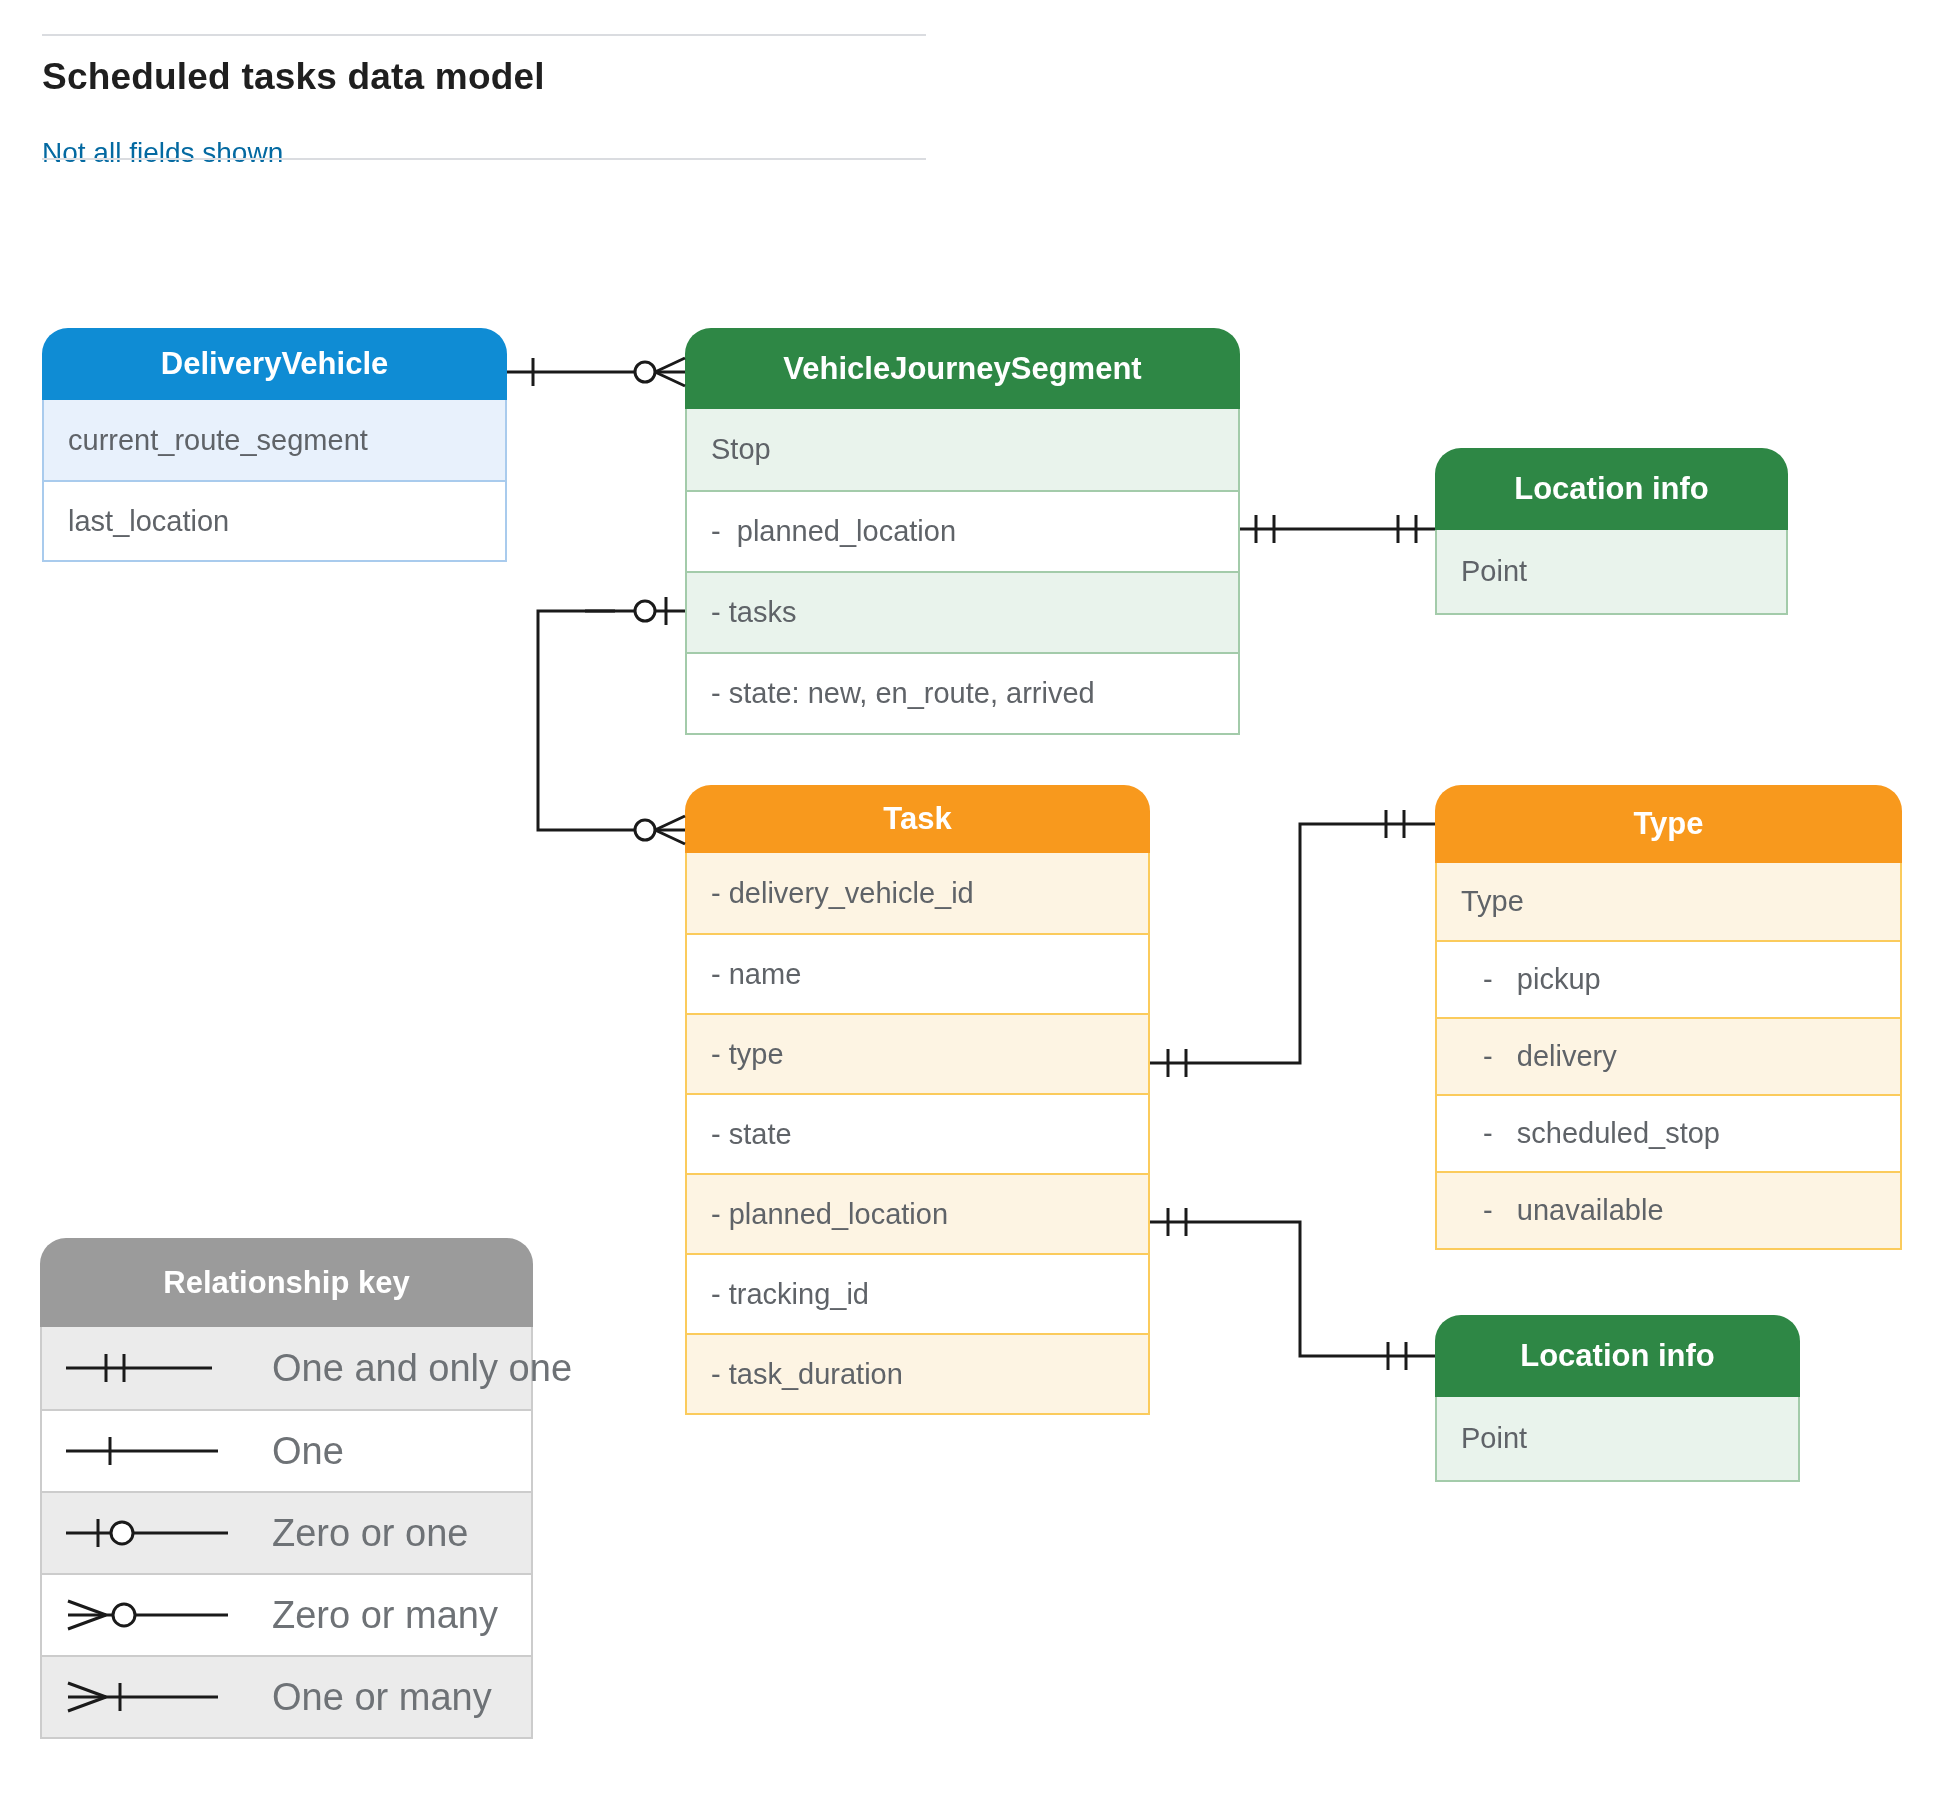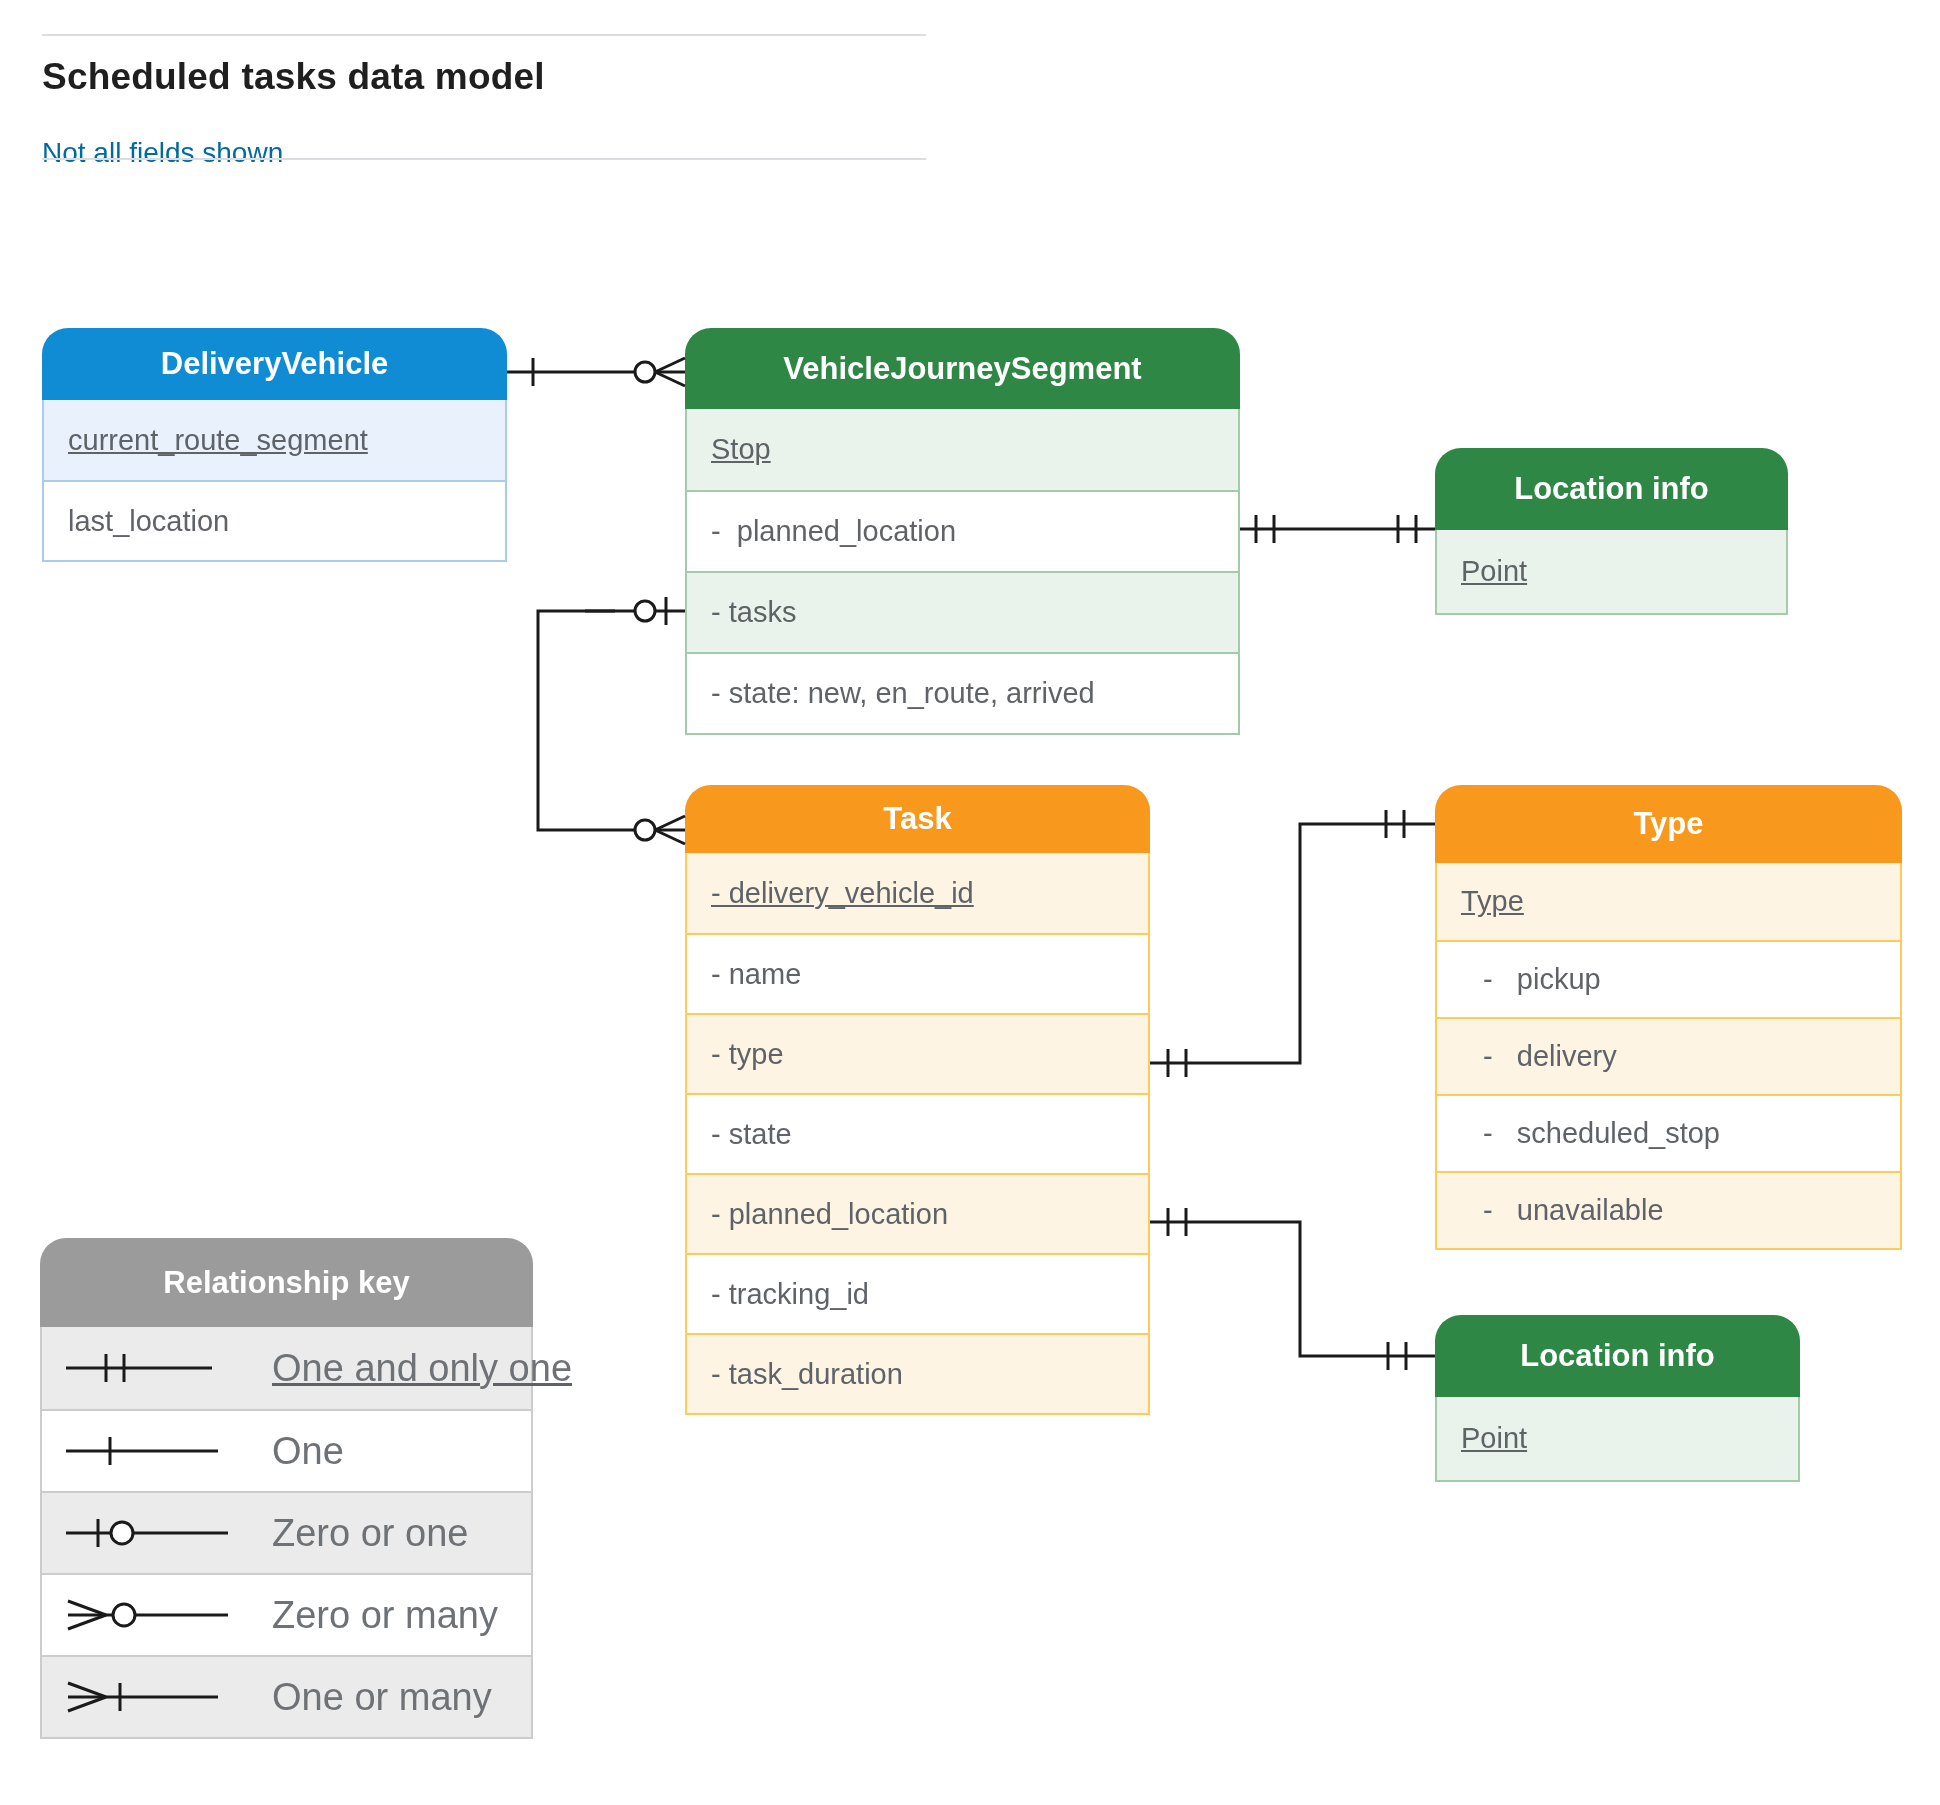--- a/index.html
+++ b/index.html
@@ -18,21 +18,21 @@
     display:flex;align-items:center;justify-content:center;
     color:#ffffff;font-weight:bold;font-size:31px;
     border-radius:26px 26px 0 0;
   }
   .entity .bd{box-sizing:border-box;border-style:solid;border-width:0 2px 2px 2px;}
   .entity .row{
     box-sizing:border-box;display:flex;align-items:center;
     padding-left:24px;font-size:29px;color:#5f6368;white-space:pre;
     border-top:2px solid transparent;
   }
-  .entity .row:first-child{border-top:none;text-decoration:underline;}
+  .entity .row:first-child{border-top:none;}
 
   
   .blue .hd{background:#0f8cd4;}
   .blue .bd{border-color:#a9cbed;}
   .blue .row{border-top-color:#a9cbed;}
   .blue .row.shade{background:#e8f1fc;}
   .blue .row.plain{background:#ffffff;}
 
   .green .hd{background:#2e8745;}
   .green .bd{border-color:#a3cbaa;}

